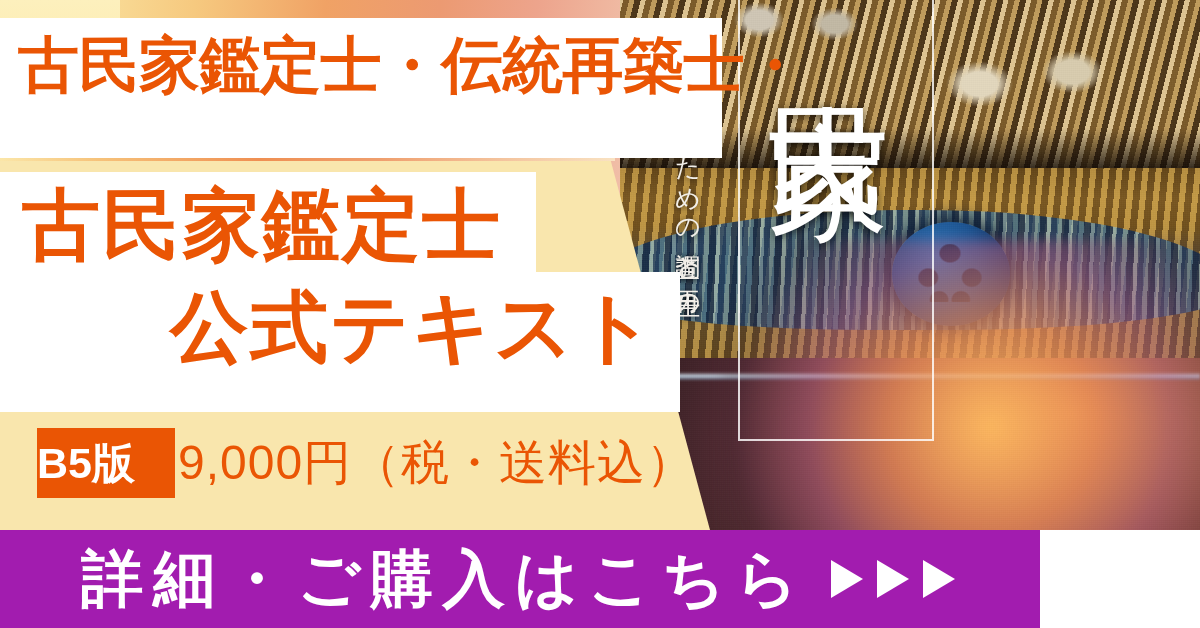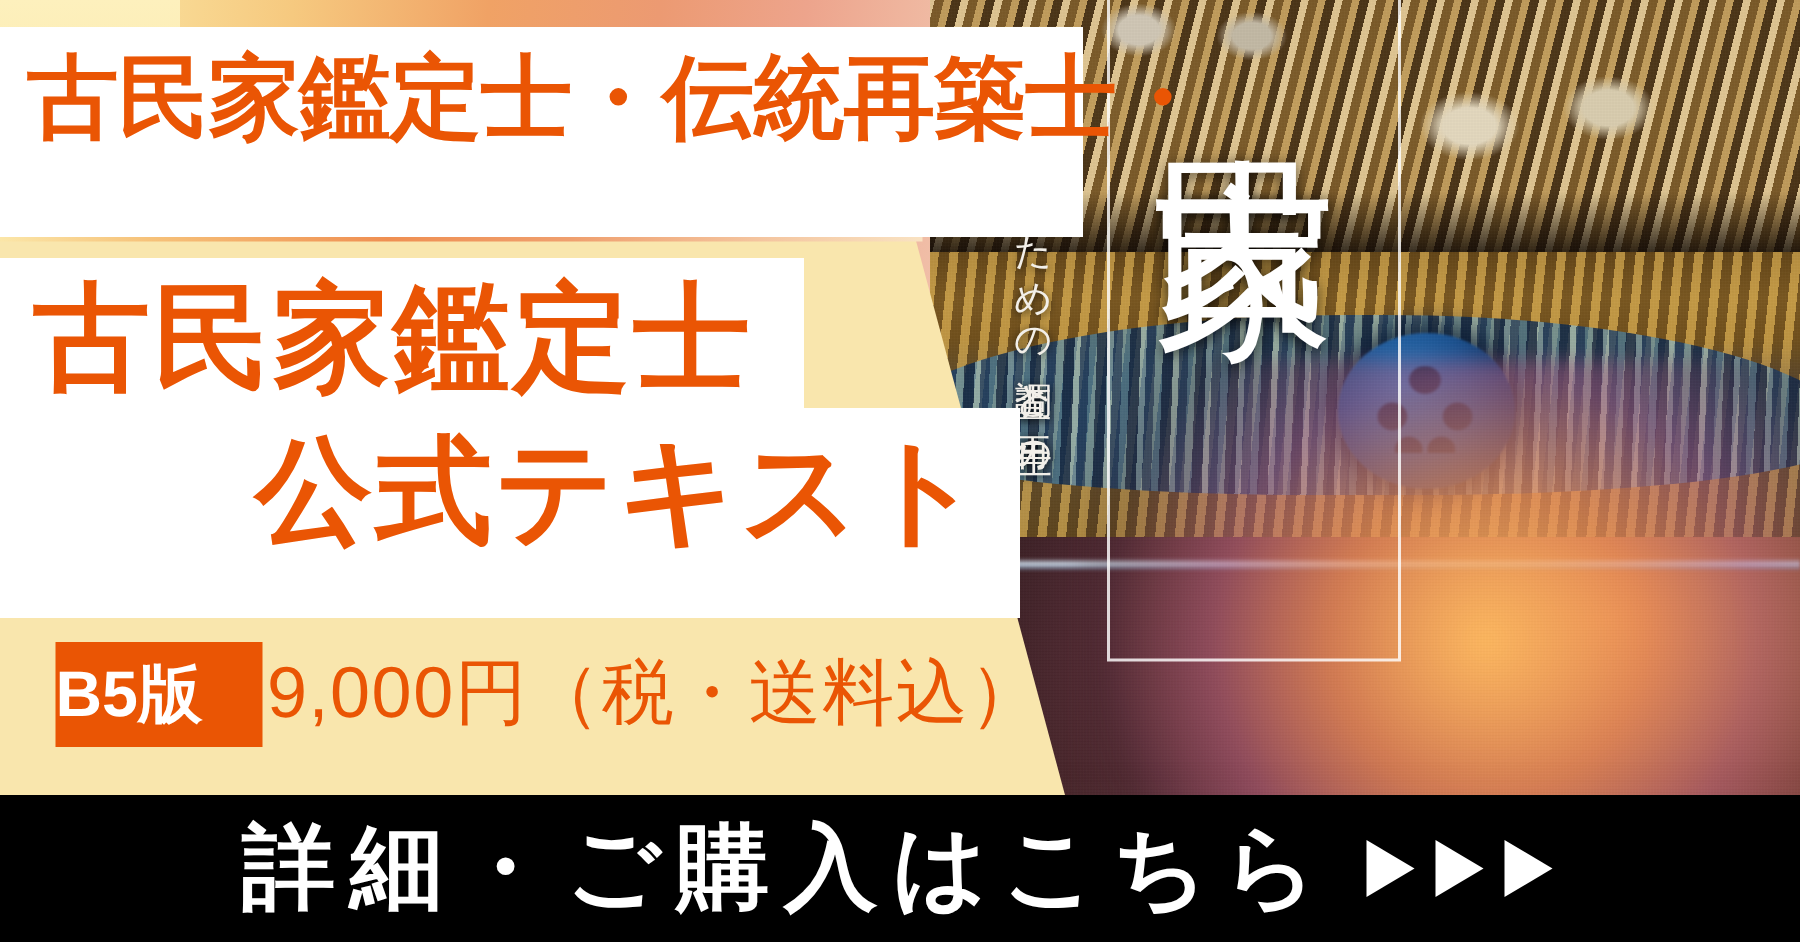--- a/index.html
+++ b/index.html
@@ -188,22 +188,22 @@
     margin-left:15px;
   }
   .price{
     position:absolute;left:178px;top:3px;
     color:#ea5504;font-size:48px;line-height:70px;font-weight:400;
     letter-spacing:1px;white-space:nowrap;
   }
 
   
   .cta{
-    position:absolute;left:0;top:530px;width:1200px;height:98px;
-    background:#000000;display:flex;align-items:center;justify-content:center;
+    position:absolute;left:0;top:530px;width:1040px;height:98px;
+    background:#a21caf;display:flex;align-items:center;justify-content:center;
     cursor:pointer;
   }
   .cta-text{
     color:#ffffff;font-size:62px;font-weight:700;letter-spacing:10px;
     white-space:nowrap;line-height:1;
   }
   .arrows{display:inline-flex;align-items:center;gap:6px;margin-left:18px;}
   .arrows svg{display:block;}
 </style>
 </head>

